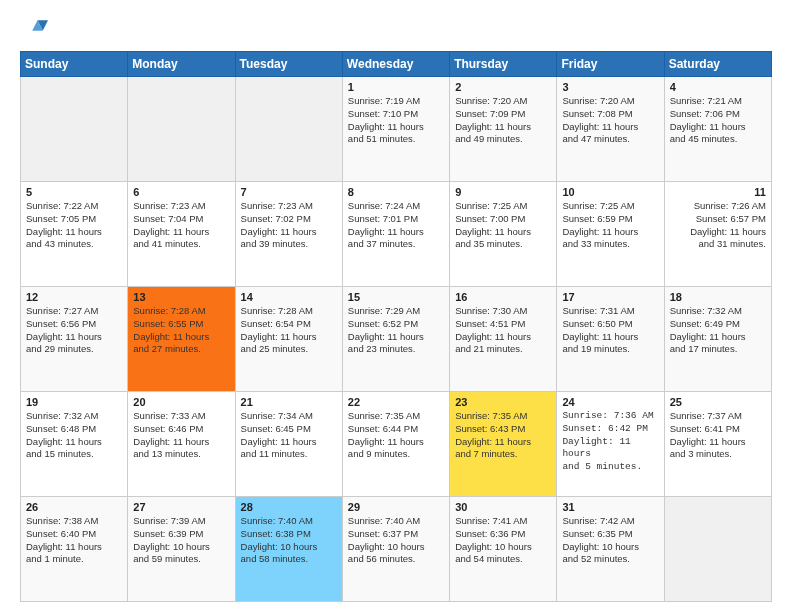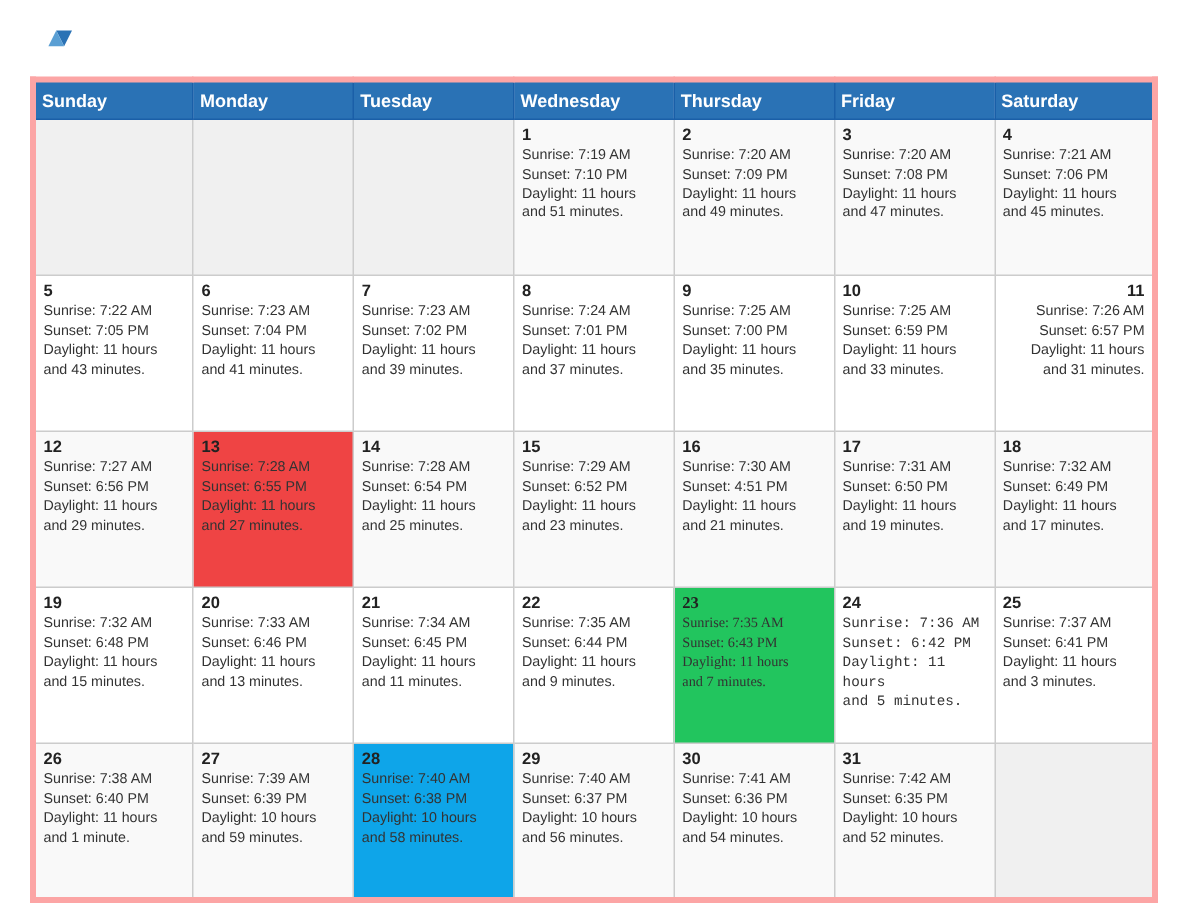--- a/index.html
+++ b/index.html
@@ -54,21 +54,21 @@
       font-size: 32px;
       font-weight: normal;
       color: #222;
     }
     .location {
       font-size: 13px;
       color: #444;
     }
     .calendar {
       flex: 1;
-      border: 4px solid #fca5a5;
+      border: 1px solid #fca5a5;
       border-collapse: collapse;
       width: 100%;
       table-layout: fixed;
     }
     .calendar th {
       background-color: #2a72b5;
       color: white;
       font-size: 12px;
       font-weight: bold;
       padding: 5px 4px;
@@ -225,21 +225,21 @@
           </td>
         </tr>
         <tr>
           <td style="background-color: rgb(249, 249, 249);">
             <span class="day-number">12</span>
             <div class="day-content" style="white-space: pre-line;">Sunrise: 7:27 AM
 Sunset: 6:56 PM
 Daylight: 11 hours
 and 29 minutes.</div>
           </td>
-          <td style="background-color: #ef4444;">
+          <td style="background-color: #f97316;">
             <span class="day-number">13</span>
             <div class="day-content" style="white-space: pre-line;">Sunrise: 7:28 AM
 Sunset: 6:55 PM
 Daylight: 11 hours
 and 27 minutes.</div>
           </td>
           <td style="background-color: rgb(249, 249, 249);">
             <span class="day-number">14</span>
             <div class="day-content" style="white-space: pre-line;">Sunrise: 7:28 AM
 Sunset: 6:54 PM
@@ -297,21 +297,21 @@
 Daylight: 11 hours
 and 11 minutes.</div>
           </td>
           <td style="background-color: rgb(255, 255, 255);">
             <span class="day-number">22</span>
             <div class="day-content" style="white-space: pre-line;">Sunrise: 7:35 AM
 Sunset: 6:44 PM
 Daylight: 11 hours
 and 9 minutes.</div>
           </td>
-          <td style="background-color: #22c55e; font-family: Liberation Serif, serif;">
+          <td style="background-color: #fde047;">
             <span class="day-number">23</span>
             <div class="day-content" style="white-space: pre-line;">Sunrise: 7:35 AM
 Sunset: 6:43 PM
 Daylight: 11 hours
 and 7 minutes.</div>
           </td>
           <td style="background-color: rgb(255, 255, 255);">
             <span class="day-number">24</span>
             <div class="day-content" style="white-space: pre-line; font-family: Liberation Mono, monospace;">Sunrise: 7:36 AM
 Sunset: 6:42 PM
@@ -334,21 +334,21 @@
 Daylight: 11 hours
 and 1 minute.</div>
           </td>
           <td style="background-color: rgb(249, 249, 249);">
             <span class="day-number">27</span>
             <div class="day-content" style="white-space: pre-line;">Sunrise: 7:39 AM
 Sunset: 6:39 PM
 Daylight: 10 hours
 and 59 minutes.</div>
           </td>
-          <td style="background-color: #0ea5e9;">
+          <td style="background-color: #7dd3fc;">
             <span class="day-number">28</span>
             <div class="day-content" style="white-space: pre-line;">Sunrise: 7:40 AM
 Sunset: 6:38 PM
 Daylight: 10 hours
 and 58 minutes.</div>
           </td>
           <td style="background-color: rgb(249, 249, 249);">
             <span class="day-number">29</span>
             <div class="day-content" style="white-space: pre-line;">Sunrise: 7:40 AM
 Sunset: 6:37 PM

